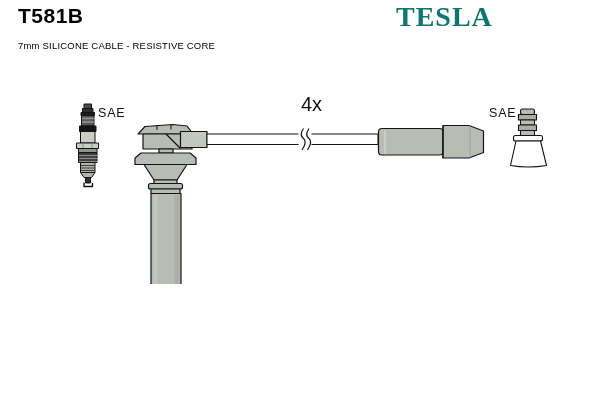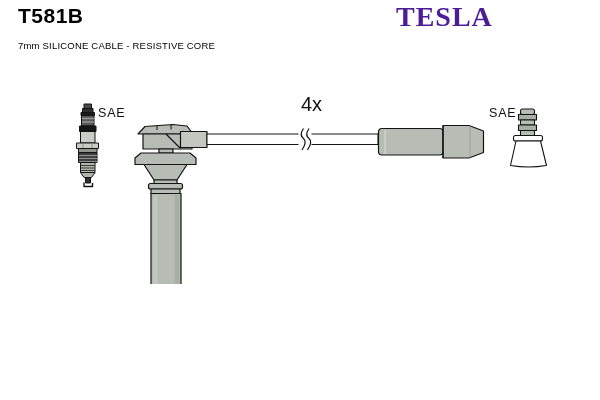--- a/index.html
+++ b/index.html
@@ -24,21 +24,21 @@
   .sae-label{font-size:12.5px;letter-spacing:.8px;}
   .qty-label{font-size:20px;font-weight:500;}
 </style>
 </head>
 <body>
 
 <div class="page">
 
   <div class="part-number">T581B</div>
   <div class="subtitle">7mm SILICONE CABLE - RESISTIVE CORE</div>
-  <div class="brand-logo" style="color: #4c1d95; text-align: center;">TESLA</div>
+  <div class="brand-logo" style="color: #0f766e; text-align: center;">TESLA</div>
 
   <svg class="diagram" width="600" height="400" viewBox="0 0 600 400">
 
     <g stroke="#141414" stroke-width="1" stroke-linejoin="round">
       <rect x="84" y="104" width="7.5" height="4.5" fill="#4a4a4a"></rect>
       <rect x="82.5" y="108.5" width="10.5" height="4" fill="#2e2e2e"></rect>
       <rect x="81" y="112.5" width="13.5" height="3" fill="#1c1c1c"></rect>
       <rect x="81.5" y="115.5" width="12.5" height="10.5" fill="#5a5a5a"></rect>
       <line x1="82" y1="118.5" x2="94" y2="118.5" stroke="#9a9a9a" stroke-width="1.4"></line>
       <line x1="82" y1="122" x2="94" y2="122" stroke="#9a9a9a" stroke-width="1.4"></line>

